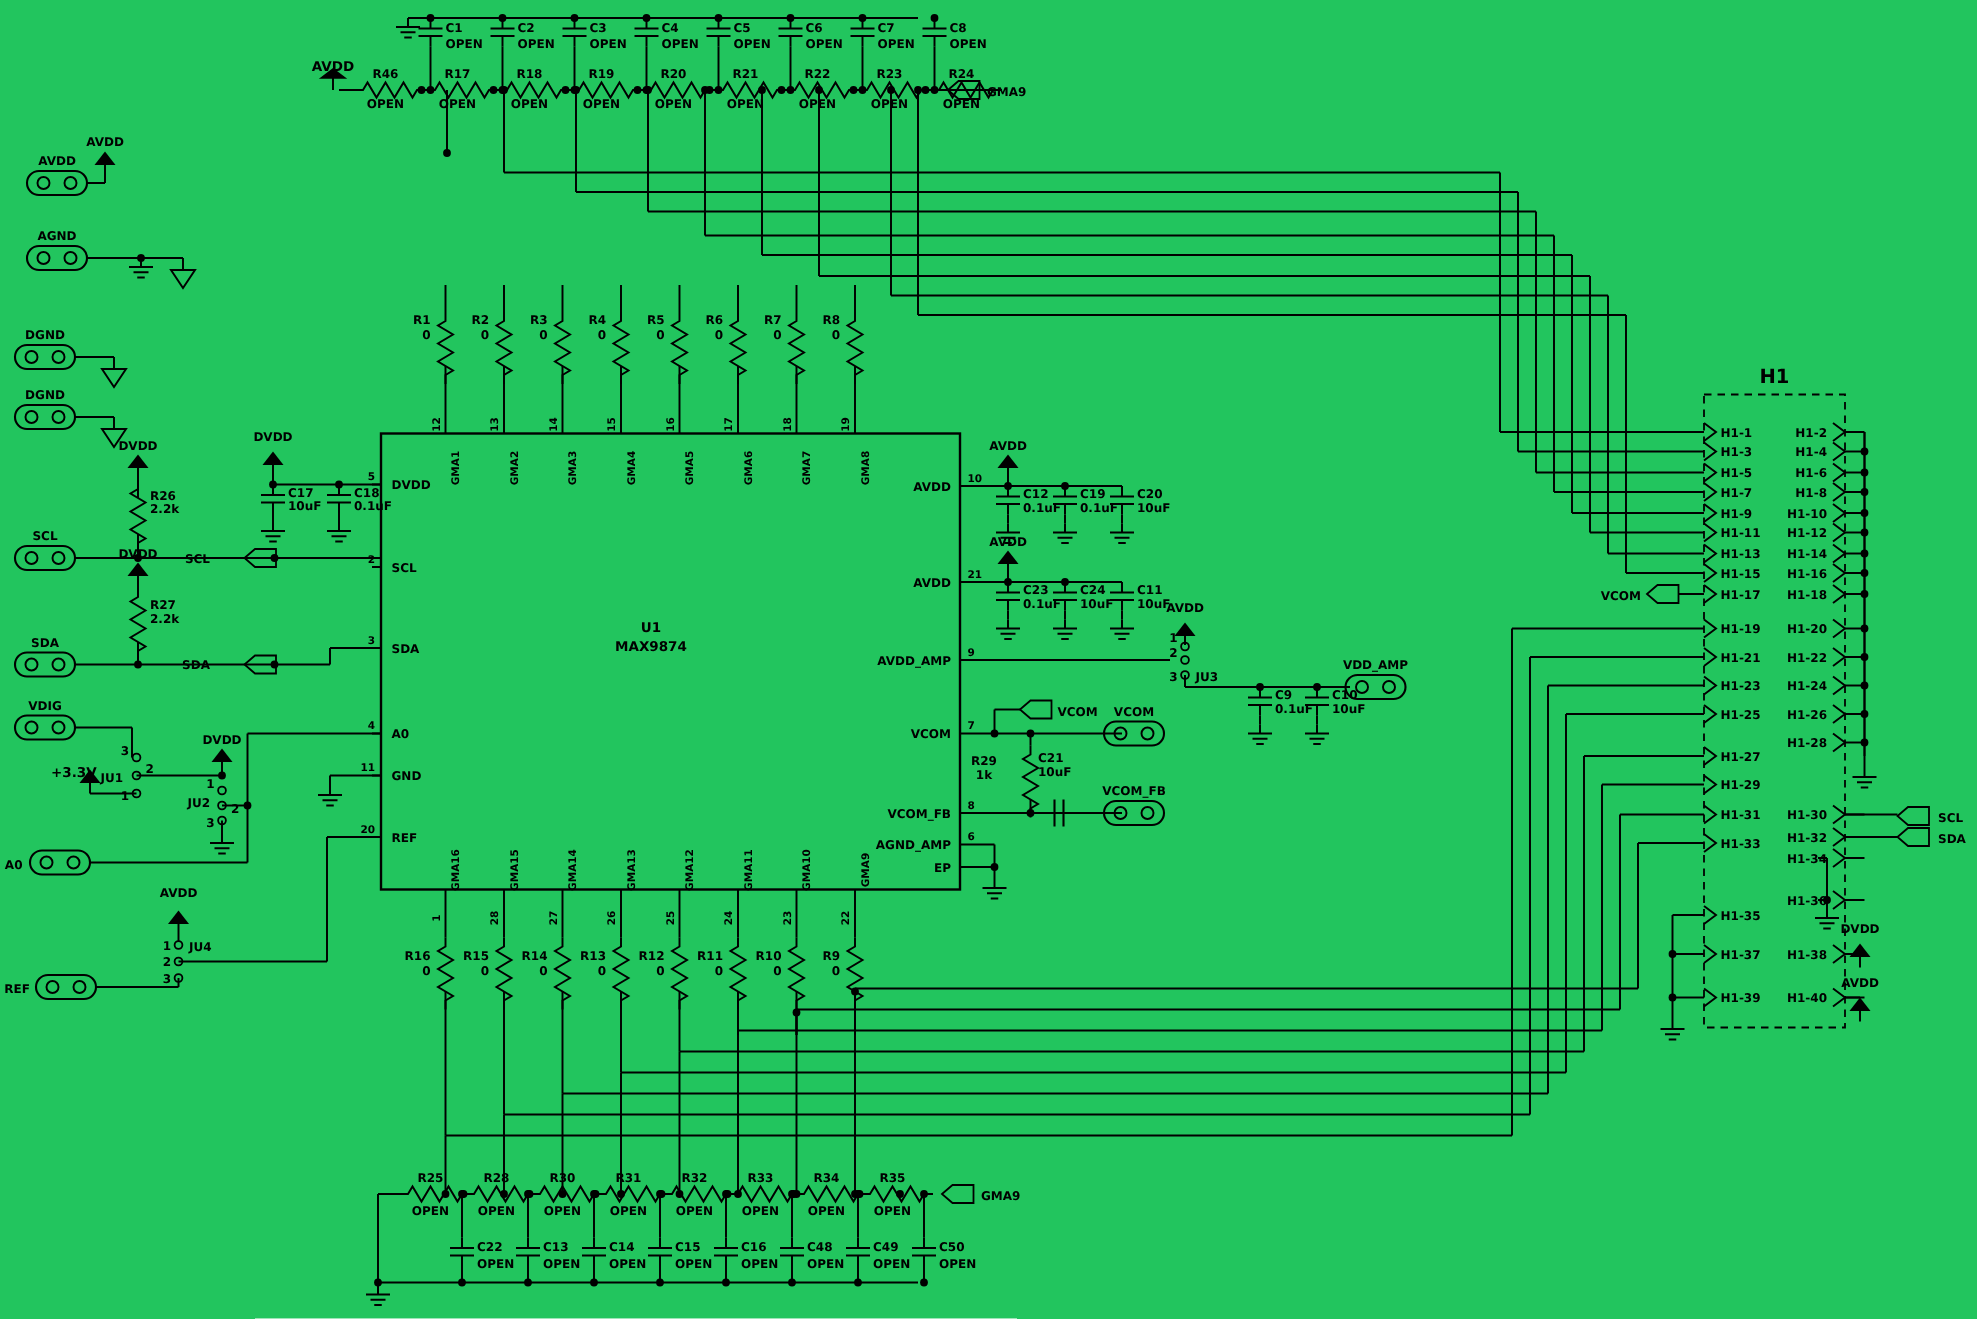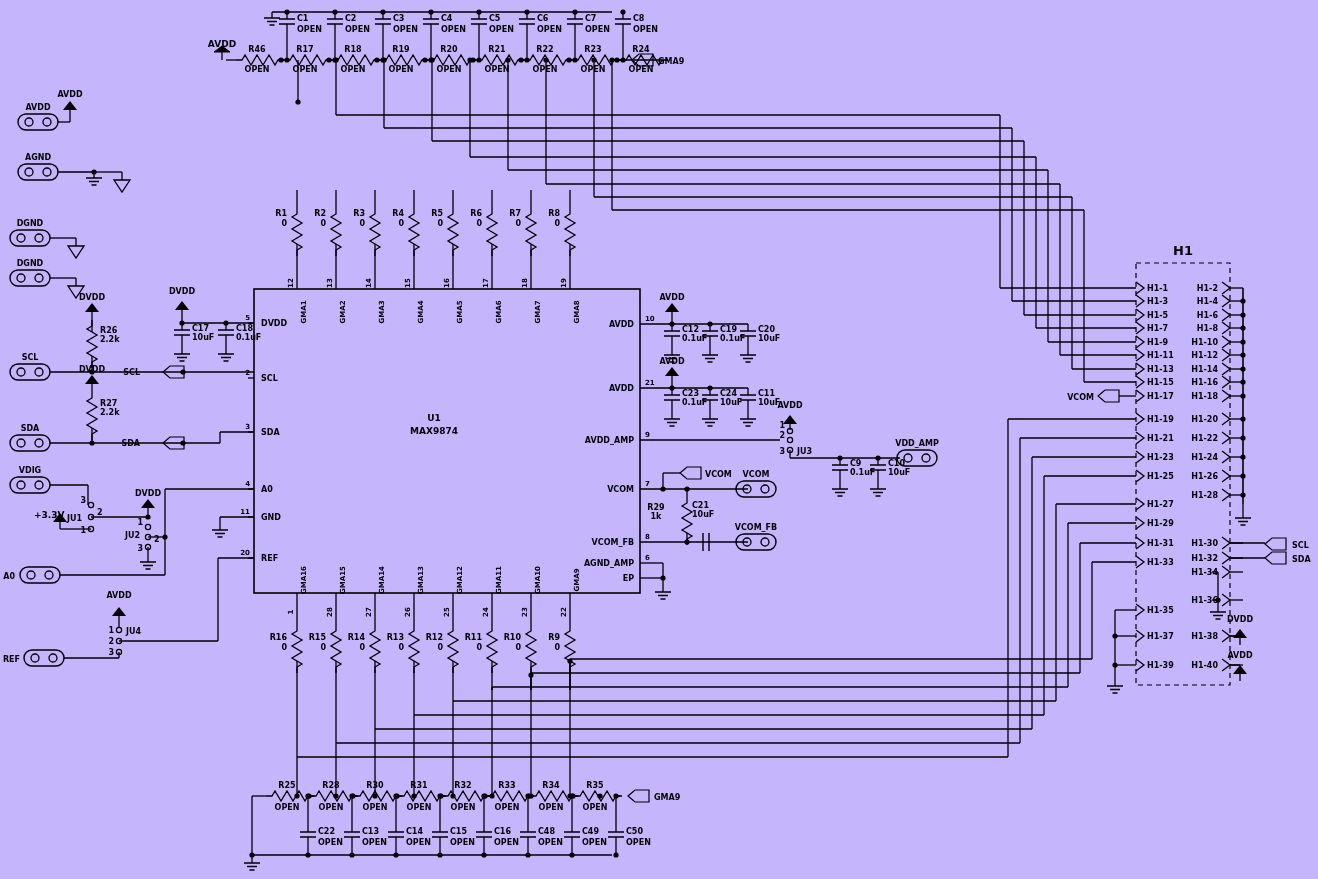--- a/index.html
+++ b/index.html
@@ -1,17 +1,17 @@
 <!DOCTYPE html>
 <html><head>
 <meta charset="utf-8">
 <style>
   html,body{margin:0;padding:0;background:#ffffff;}
   body{font-family:"DejaVu Sans", sans-serif;}
-  #sheet{position:relative;width:1318px;height:879px;background:#c4b5fd;overflow:hidden;}
+  #sheet{position:relative;width:1318px;height:879px;background:#22c55e;overflow:hidden;}
   svg{position:absolute;left:0;top:0;width:1318px;height:879px;}
   .lbl{font-family:"DejaVu Sans", sans-serif;font-weight:bold;fill:#000;}
   text{font-family:"DejaVu Sans", sans-serif;}
 </style>
 </head>
 <body>
 
 <div id="sheet">
 <svg viewBox="0 0 1318 879" xmlns="http://www.w3.org/2000/svg">
   <defs>

